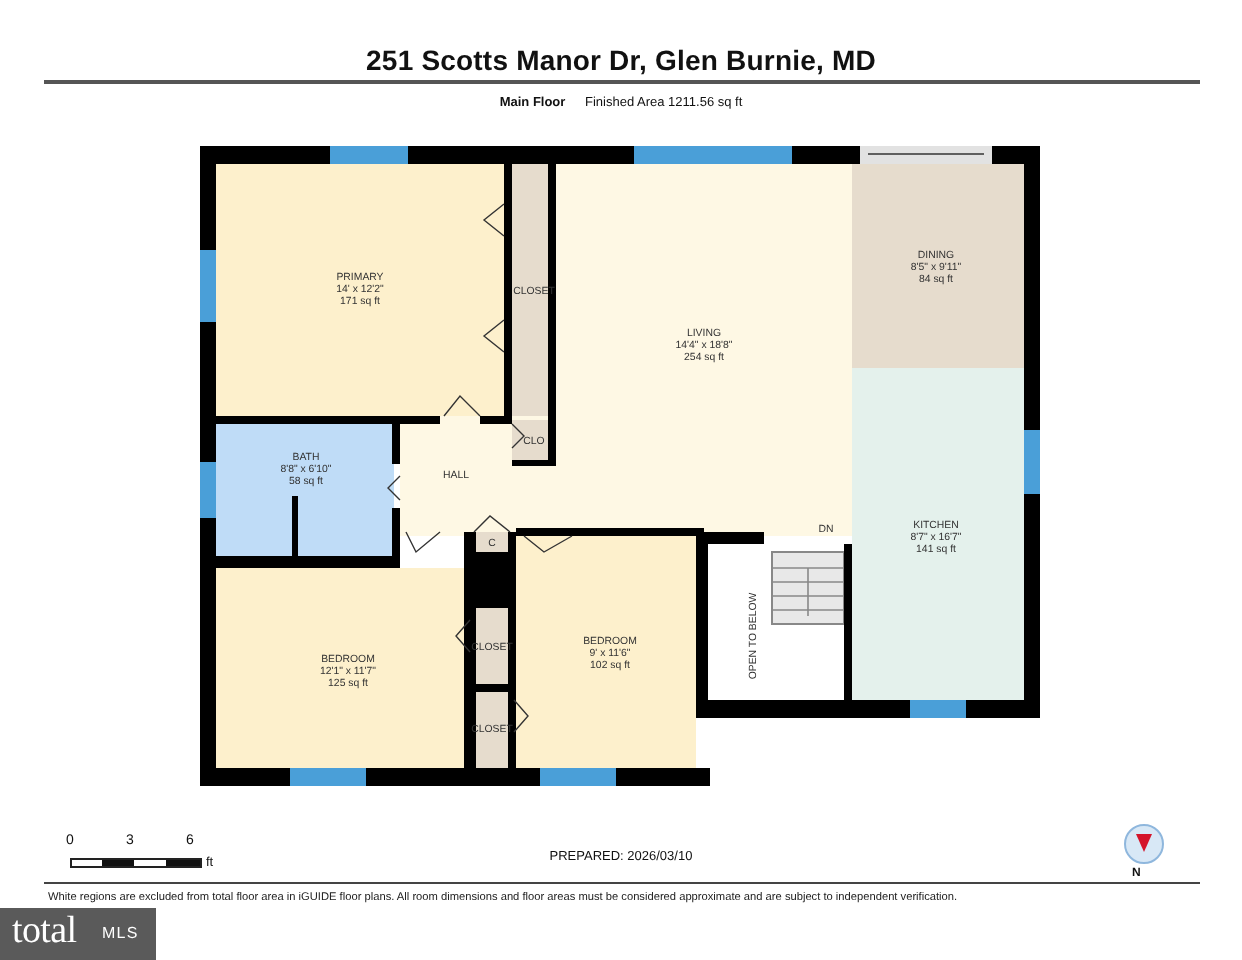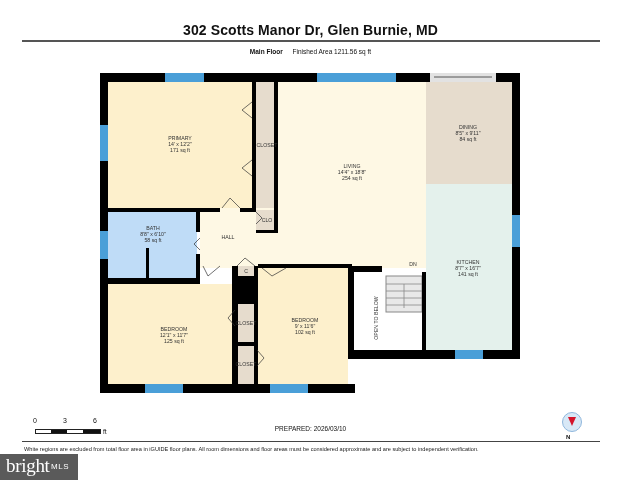--- a/index.html
+++ b/index.html
@@ -21,21 +21,21 @@
   .compass { position:absolute; left:562px; top:412px; width:18px; height:18px; border-radius:50%; background:#d8e8f6; border:1.5px solid #8fb7dd; }
   .compass-needle { position:absolute; left:5px; top:4px; width:0; height:0; border-left:4px solid transparent; border-right:4px solid transparent; border-top:9px solid #d4142a; }
   .compass-n { position:absolute; left:566px; top:434px; font-size:6px; font-weight:bold; }
   .brand { position:absolute; left:0; top:454px; width:78px; height:26px; background:#5a5a5a; color:#fff; }
   .brand-main { position:absolute; left:6px; top:1px; font-family:"Liberation Serif", serif; font-size:19px; letter-spacing:-0.3px; }
   .brand-sub { position:absolute; left:51px; top:8px; font-size:8px; letter-spacing:0.6px;text-align:center; }
 </style>
 </head>
 <body>
 
-<div class="title">302 Scotts Manor Dr, Glen Burnie, MD</div>
+<div class="title">251 Scotts Manor Dr, Glen Burnie, MD</div>
 <div class="title-rule"></div>
 <div class="subtitle">
   <span class="floor">Main Floor</span>
   <span>Finished Area 1211.56 sq ft</span>
 </div>
 
 <svg class="plan" width="621" height="480" viewBox="0 0 621 480">
 
   <rect x="108" y="82" width="145" height="126" fill="#fdf0cc"></rect>
   <rect x="256" y="82" width="22" height="126" fill="#e6dccd"></rect>
@@ -170,15 +170,15 @@
 
 <div class="prepared">PREPARED: 2026/03/10</div>
 <div class="compass">
     <div class="compass-needle"></div>
   </div>
 <div class="compass-n">N</div>
 <div class="bottom-rule"></div>
 <div class="disclaimer">White regions are excluded from total floor area in iGUIDE floor plans. All room dimensions and floor areas must be considered approximate and are subject to independent verification.</div>
 
 <div class="brand">
-  <span class="brand-main">bright</span>
+  <span class="brand-main">total</span>
   <span class="brand-sub">MLS</span>
 </div>
 
 </body></html>

